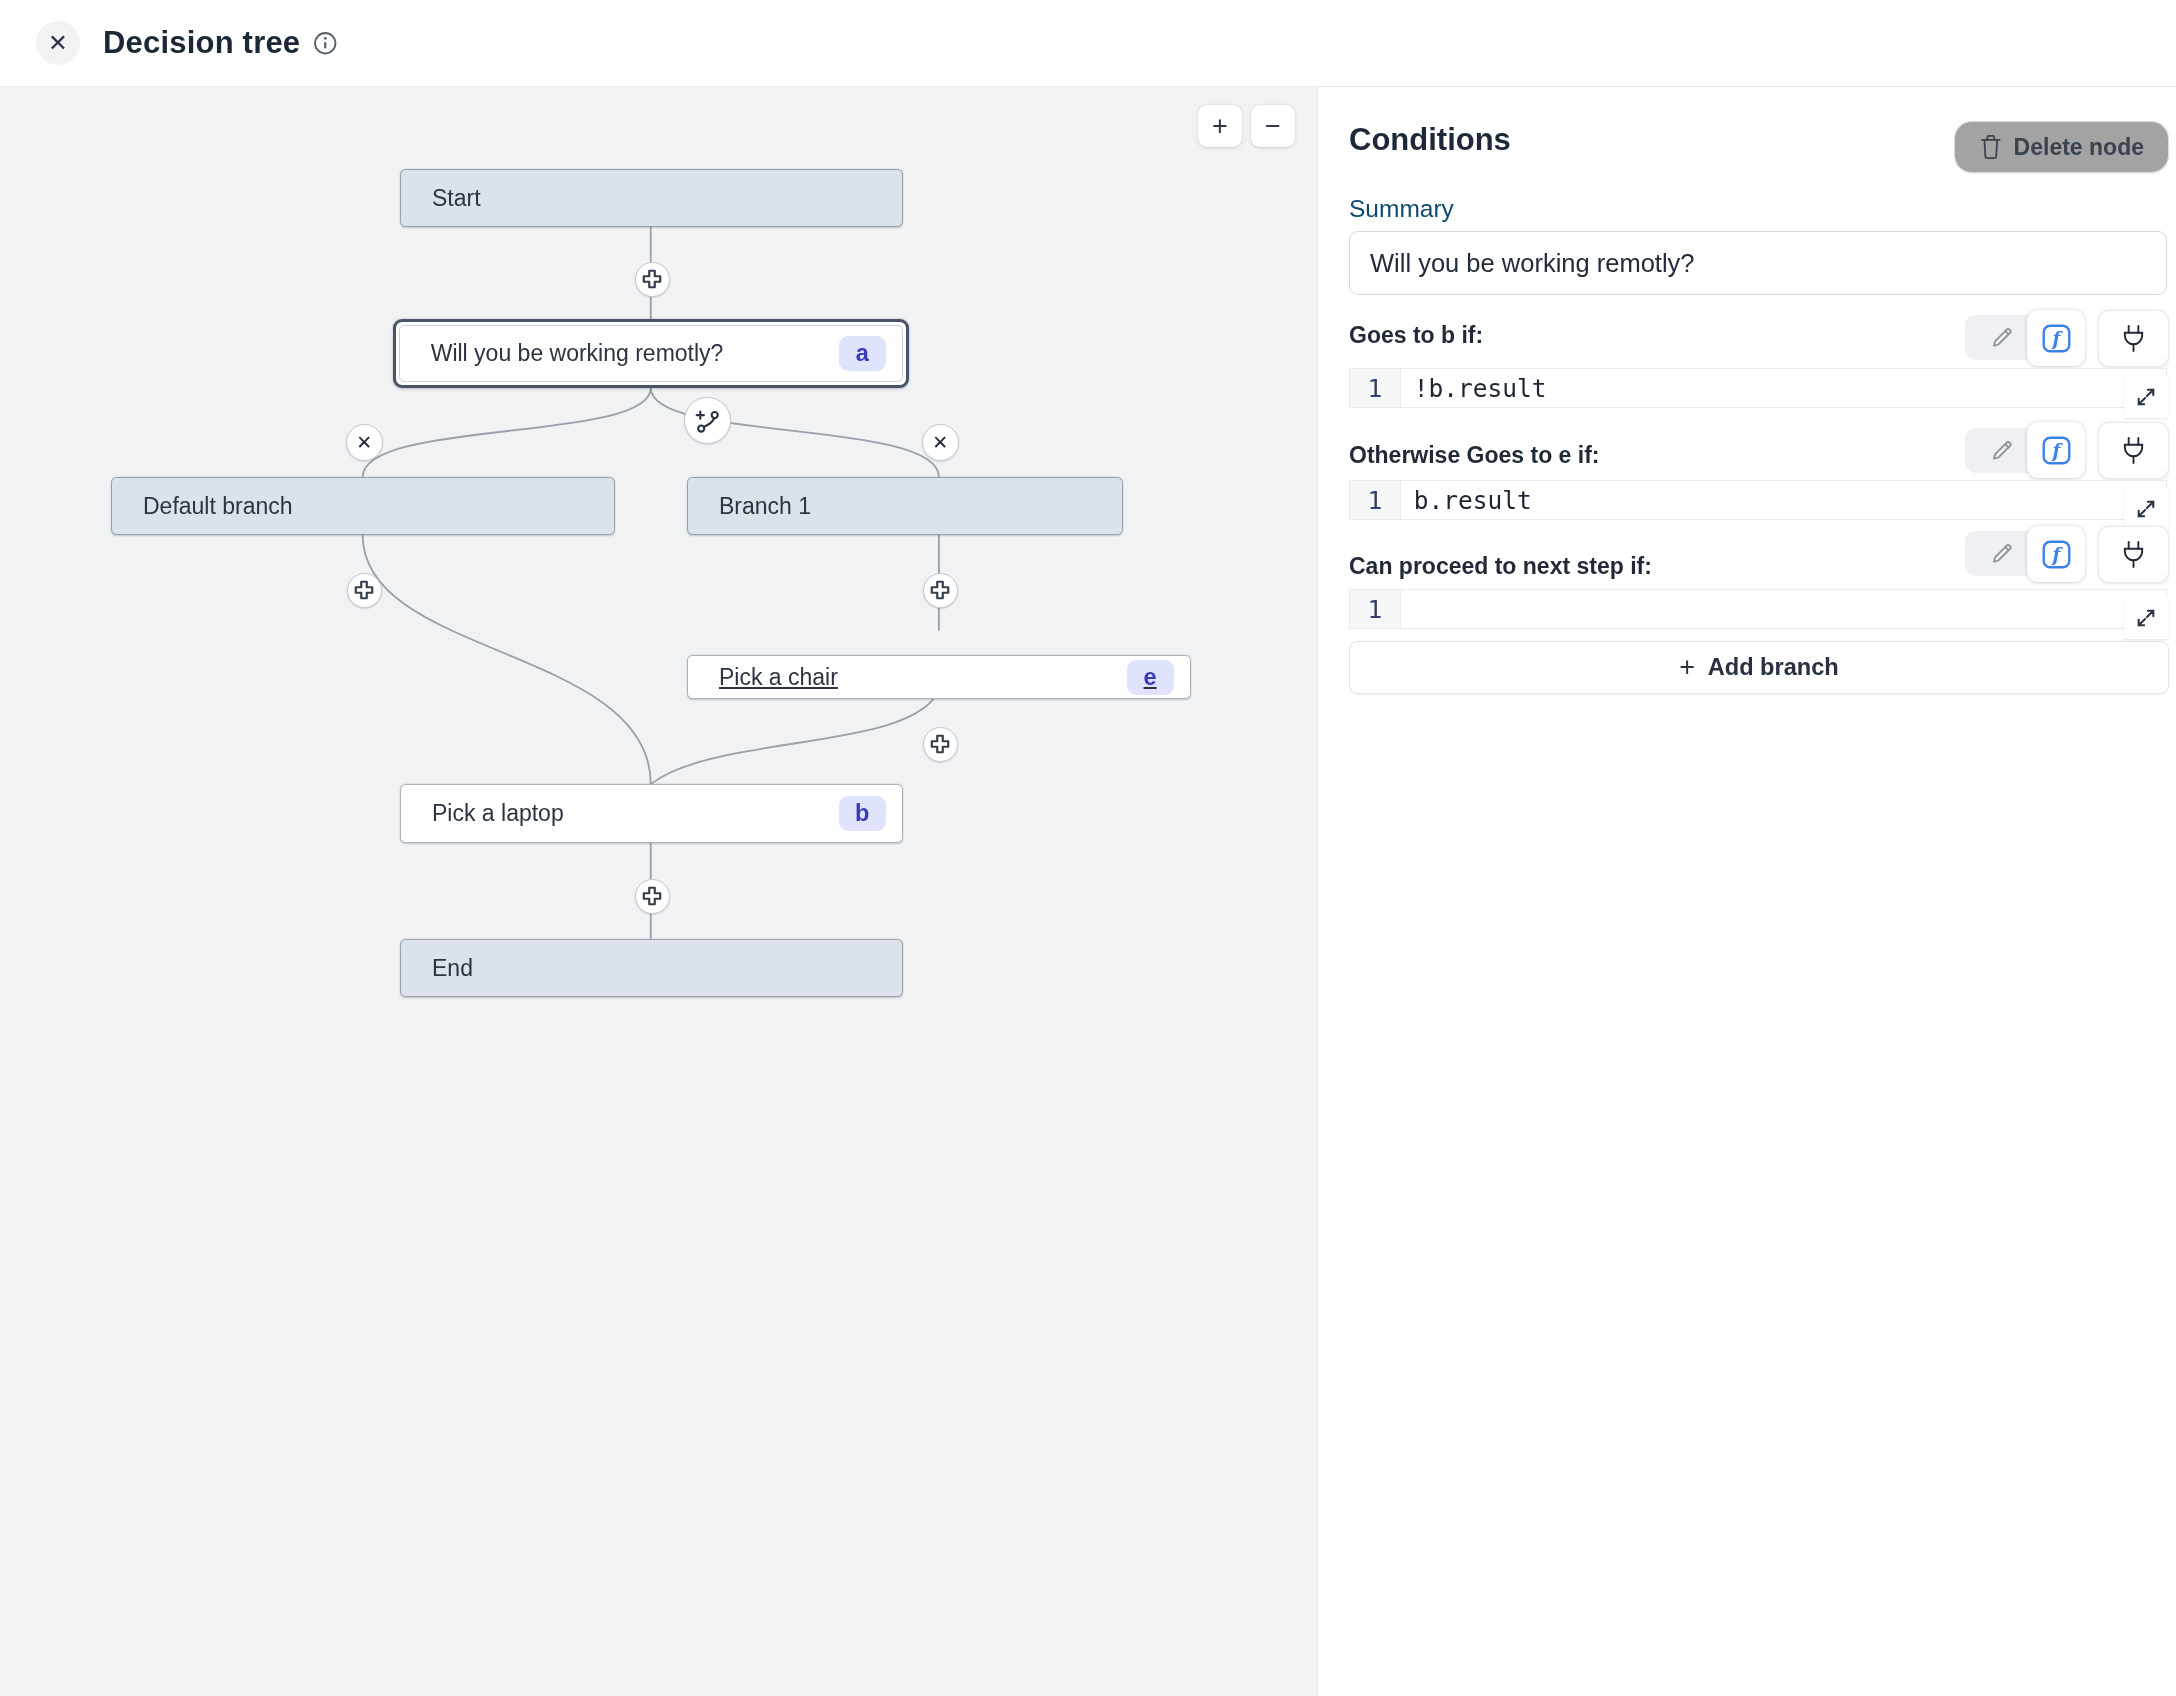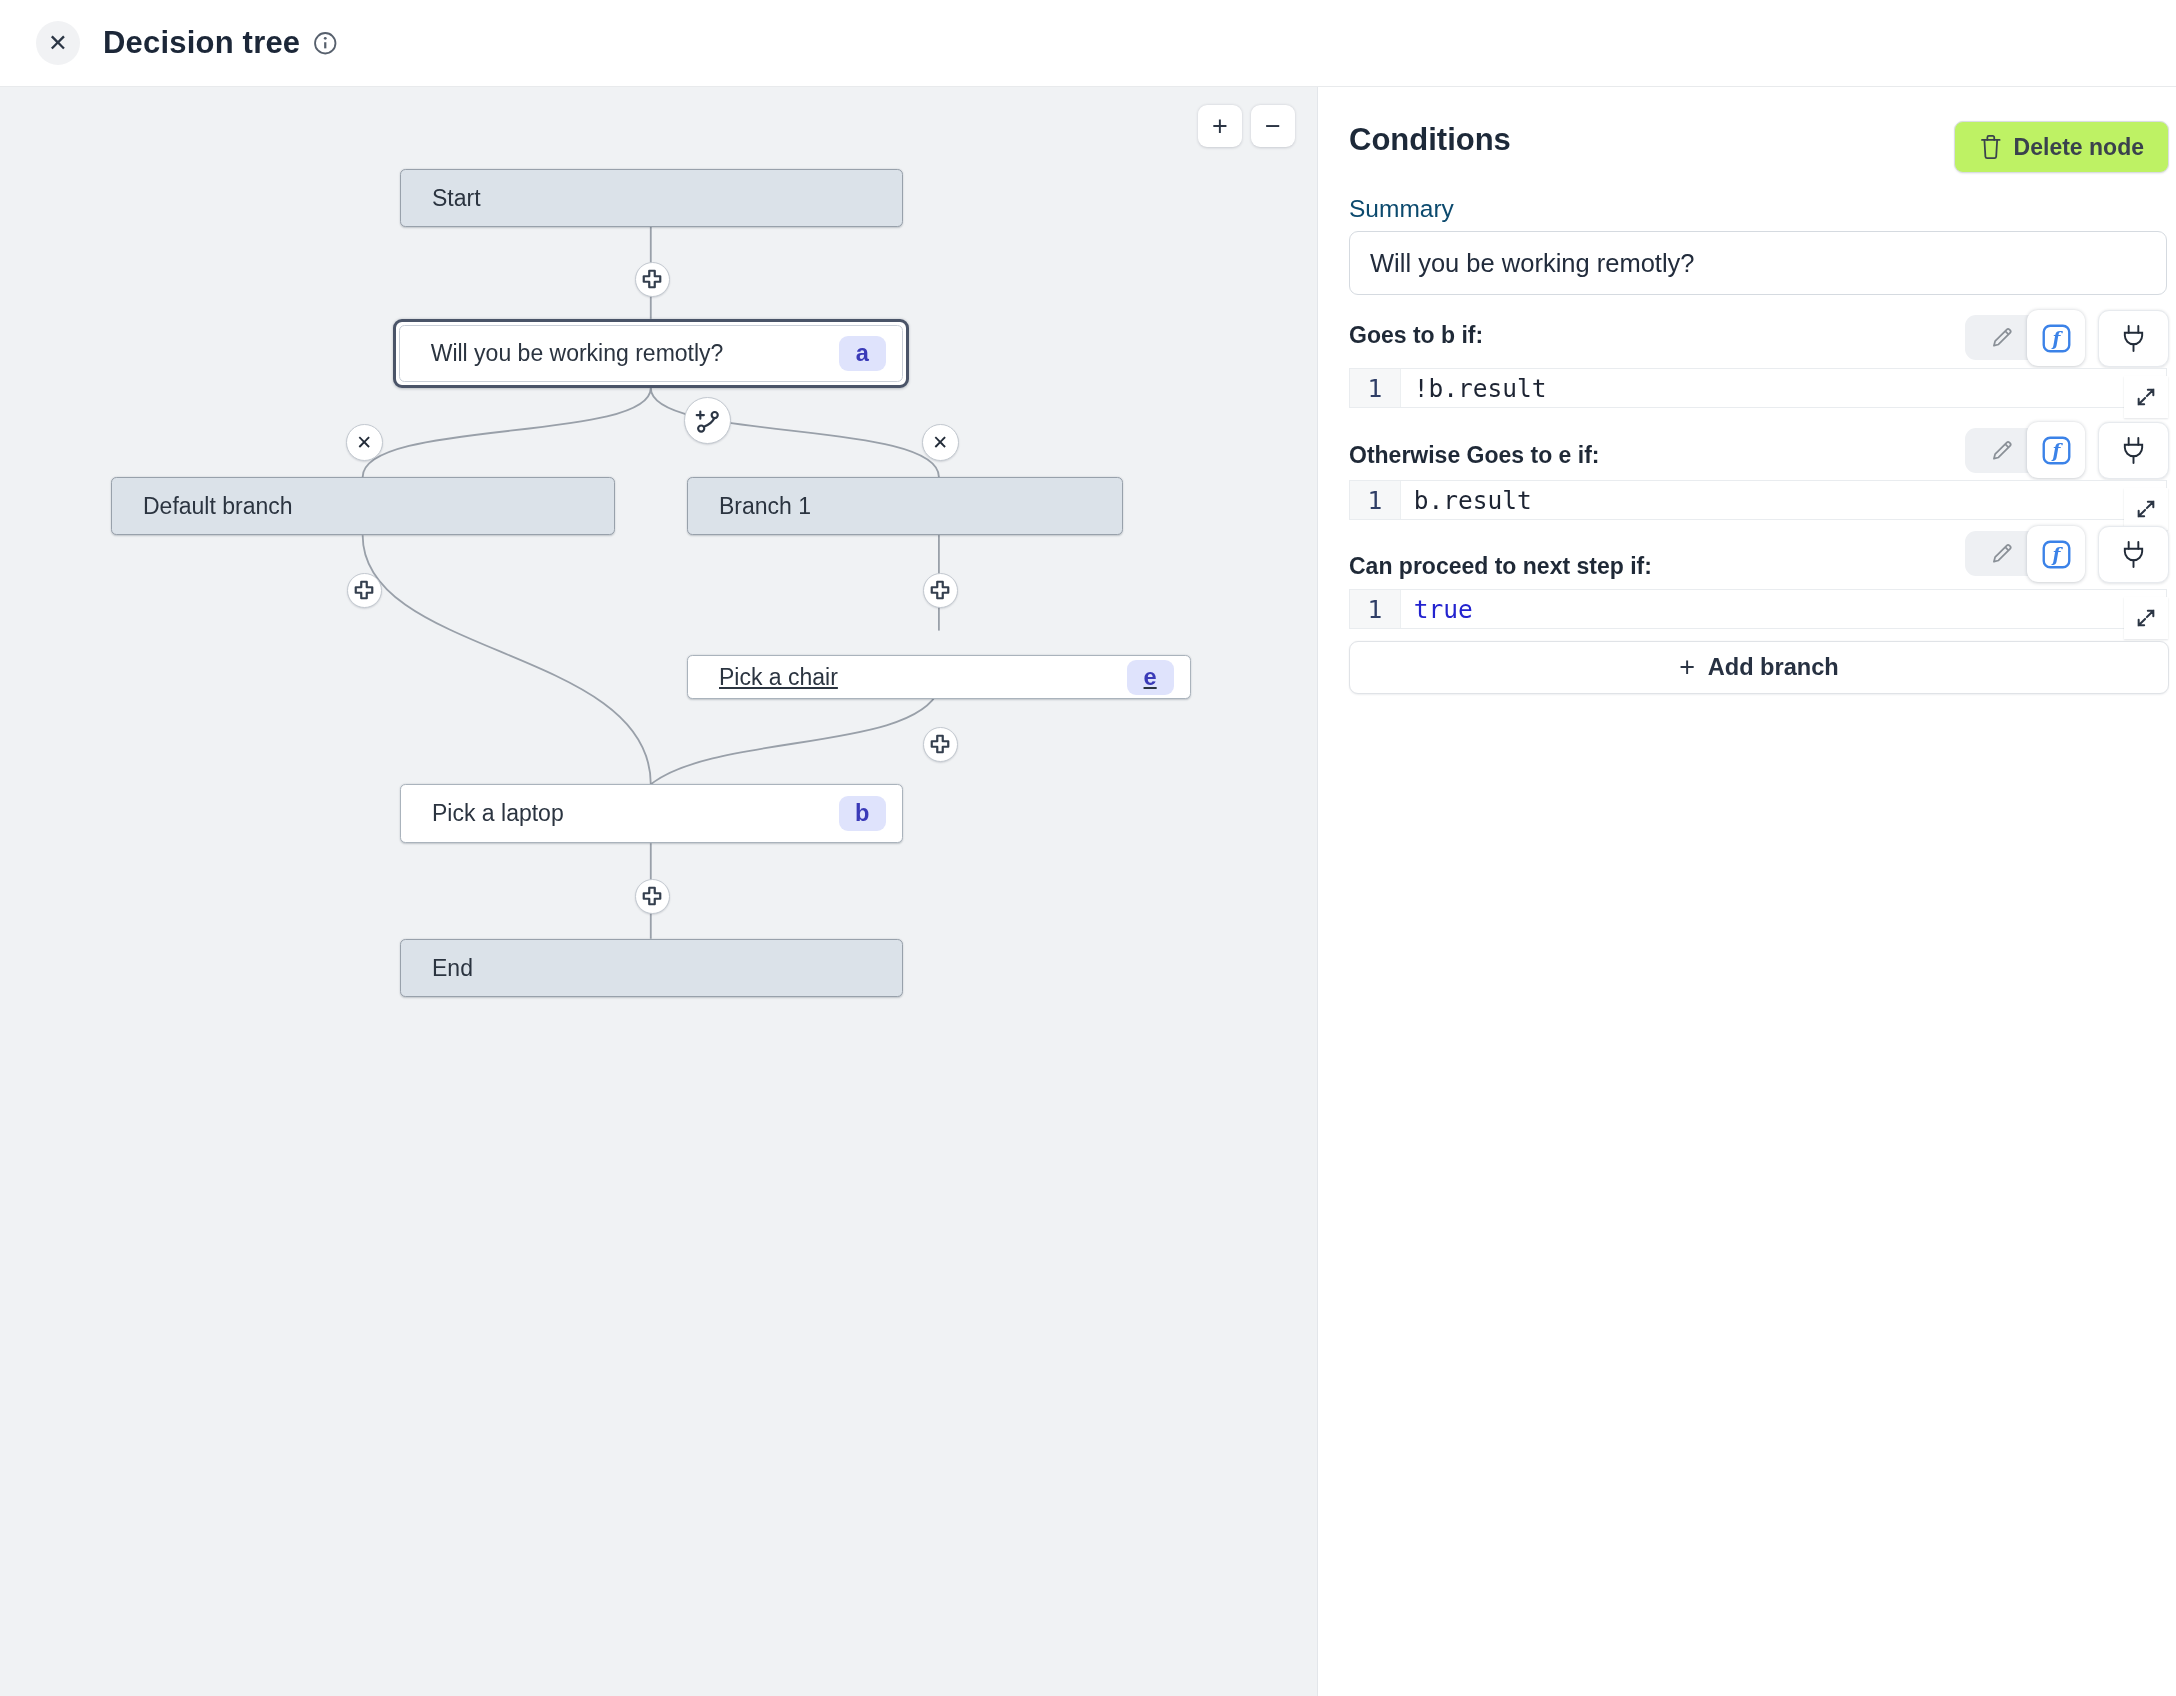--- a/index.html
+++ b/index.html
@@ -34,22 +34,22 @@
   .pin{position:absolute;background:#fff;border:0.9px solid #c3c9d0;border-radius:50%;
        display:flex;align-items:center;justify-content:center;box-shadow:0 0.9px 1.8px rgba(20,30,50,.15);cursor:pointer;}
   .pin-plus{width:33px;height:33px;margin-left:-16.4px;margin-top:-16.4px;}
   .pin-x{width:35px;height:35px;margin-left:-17.3px;margin-top:-17.3px;font-size:19px;color:#222b38;}
   .pin-branch{width:45px;height:45px;margin-left:-23px;margin-top:-23px;}
 
   
   .panel{position:absolute;left:1317px;top:86px;width:859px;height:1626px;background:#fff;
          border-left:0.9px solid #e3e6ea;box-sizing:border-box;}
   .panel-title{position:absolute;left:31px;top:36px;font-size:31px;font-weight:700;color:#1d2939;}
-  .delete-btn{position:absolute;left:636px;top:35px;width:213px;height:50px;background:#bef264;
-              border:0.9px solid #d9dde2;border-radius:9px;box-shadow:0 0.9px 1.8px rgba(20,30,50,.08);
+  .delete-btn{position:absolute;left:636px;top:35px;width:213px;height:50px;background:#a3a3a3;
+              border:0.9px solid #d9dde2;border-radius:18px;box-shadow:0 0.9px 1.8px rgba(20,30,50,.08);
               display:flex;align-items:center;justify-content:center;gap:11px;
               font-size:23px;font-weight:600;color:#3a424d;cursor:pointer;}
   .sum-label{position:absolute;left:31px;top:109px;font-size:24.5px;color:#0c4a6e;}
   .sum-input{position:absolute;left:31px;top:145px;width:818px;height:64px;box-sizing:border-box;
              border:1.4px solid #d5dae0;border-radius:9px;background:#fff;font-size:25.5px;color:#222c3c;
              padding:0 20px;font-family:"Liberation Sans",sans-serif;}
   .sec-label{position:absolute;left:31px;font-size:23px;font-weight:700;color:#1f2937;}
   .tool-pill{position:absolute;left:647px;width:118px;height:45px;background:#eef0f3;border-radius:11px;}
   .pencil-seg{position:absolute;left:658px;width:51px;height:45px;display:flex;align-items:center;justify-content:center;cursor:pointer;}
   .fx-btn{position:absolute;left:709px;width:58px;height:56px;background:#fff;border-radius:11px;
@@ -274,21 +274,20 @@
   </div>
   <div class="plug-btn" style="top:440px;">
     <svg width="27" height="29" viewBox="0 0 28 30" fill="none" stroke="#222b38" stroke-width="2" stroke-linecap="round">
       <path d="M9 2 v7 M19 2 v7"></path>
         <path d="M5 9 h18 v3 a9 9 0 0 1 -18 0 z"></path>
         <path d="M14 21 v7"></path>
     </svg>
   </div>
   <div class="code-row" style="top:503px;">
     <div class="gutter">1</div>
-    <div class="code-text" style="color: rgb(35, 35, 207);">true</div>
     <div class="expand-btn">
       <svg width="22" height="22" viewBox="0 0 24 24" fill="none" stroke="#2b3544" stroke-width="2.2" stroke-linecap="round">
         <path d="M14 4 h6 v6 M20 4 l-7 7"></path>
           <path d="M10 20 H4 v-6 M4 20 l7 -7"></path>
       </svg>
     </div>
   </div>
 
   <div class="add-branch">
     <span class="add-plus">+</span>

